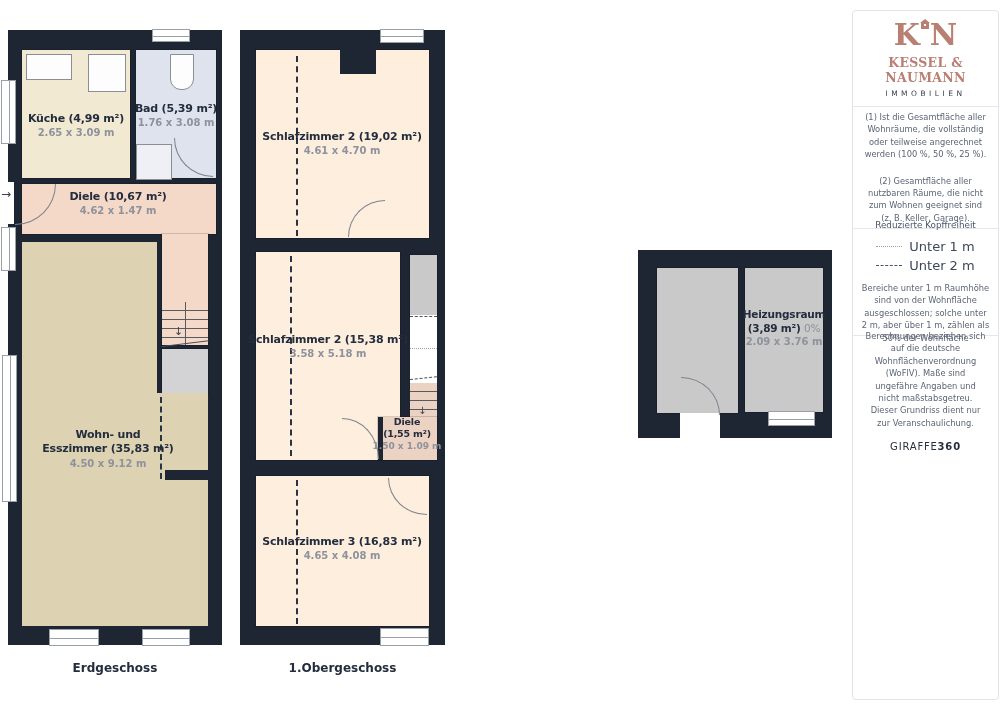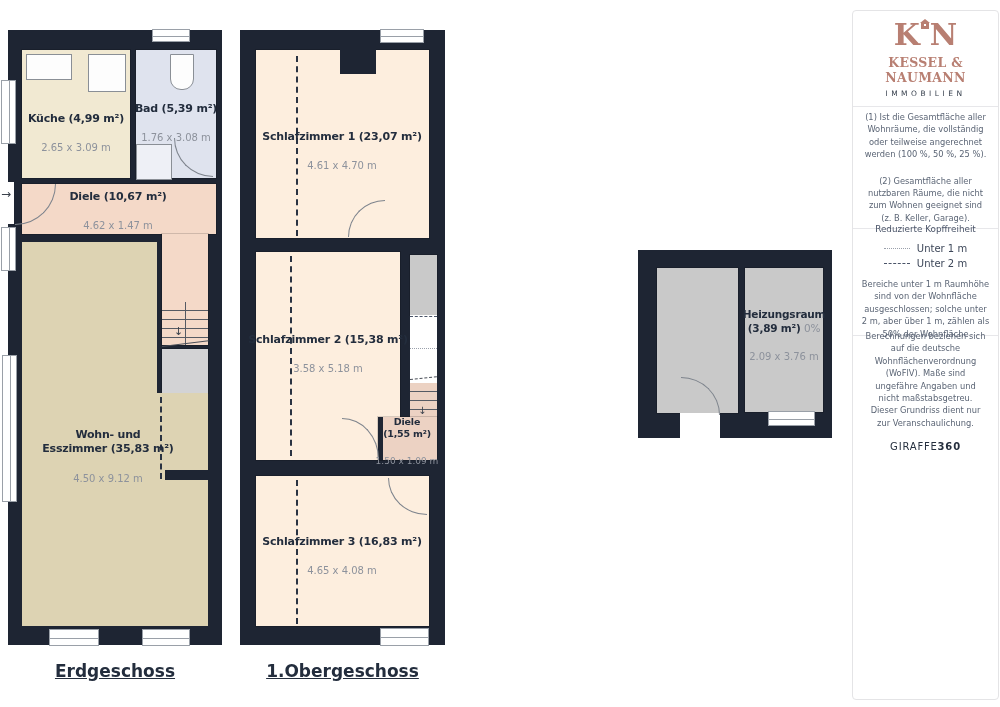--- a/index.html
+++ b/index.html
@@ -4,23 +4,23 @@
 <style>
   html,body{margin:0;padding:0;background:#fff;}
   .canvas{position:relative;width:1000px;height:707px;background:#ffffff;overflow:hidden;
           font-family:"DejaVu Sans","Liberation Sans",sans-serif;}
   .r{position:absolute;box-sizing:border-box;}
   .plan{position:absolute;background:#1e2533;}
   .room{position:absolute;box-sizing:border-box;outline:1px solid rgba(0,0,0,0.15);}
   .lbl{position:absolute;text-align:center;color:#232d3d;font-weight:700;font-size:11px;
        line-height:1.3;letter-spacing:-0.2px;z-index:6;}
   .nw{white-space:nowrap;}
-  .dims{color:#8d929c;font-weight:400;font-size:10px;letter-spacing:0;margin-top:15px;}
+  .dims{color:#8d929c;font-weight:700;font-size:10px;letter-spacing:0;margin-top:0;}
   .pct{color:#8d929c;font-weight:400;}
-  .floorname{position:absolute;text-align:center;font-size:17px;font-weight:700;color:#232d3d;text-decoration:underline;}
+  .floorname{position:absolute;text-align:center;font-size:12px;font-weight:700;color:#232d3d;}
   .win{position:absolute;background:#fff;border:1px solid #9aa0a8;z-index:4;}
   .win-h:after{content:"";position:absolute;left:0;right:0;top:50%;border-top:1px solid #9aa0a8;}
   .win-v:after{content:"";position:absolute;top:0;bottom:0;left:50%;border-left:1px solid #9aa0a8;}
   .gap{position:absolute;background:#fff;z-index:3;}
   .arc{position:absolute;z-index:5;}
   .arc-br{border-right:1.4px solid #7d838c;border-bottom:1.4px solid #7d838c;border-bottom-right-radius:100%;}
   .arc-bl{border-left:1.4px solid #7d838c;border-bottom:1.4px solid #7d838c;border-bottom-left-radius:100%;}
   .arc-tr{border-top:1.4px solid #7d838c;border-right:1.4px solid #7d838c;border-top-right-radius:100%;}
   .arc-tl{border-top:1.4px solid #7d838c;border-left:1.4px solid #7d838c;border-top-left-radius:100%;}
   .dashline{position:absolute;border-left:2px dashed #2a3342;z-index:5;}
@@ -47,21 +47,21 @@
   .area-lbl{font-size:11.5px;font-weight:700;color:#232d3d;}
   .area-lbl sup{font-size:6.5px;}
   .area-val{font-size:10px;color:#6b7280;margin:5px 0 14px 0;}
   .note{font-size:8.3px;line-height:1.5;color:#5b6575;padding:0 11px;}
   .note + .note{margin-top:14px;}
   .kopf-title{font-size:8.8px;color:#4a5468;margin-bottom:7px;}
   .legend-row{display:flex;align-items:center;gap:7px;margin:2px 0;}
   .ls{width:26px;height:0;}
   .ls-dot{border-top:1.6px dotted #9aa0ab;}
   .ls-dash{border-top:1.6px dashed #4a5468;}
-  .legend-txt{font-size:10px;color:#3d4759;}
+  .legend-txt{font-size:13px;color:#3d4759;}
   .kopf-note{font-size:8.3px;line-height:1.5;color:#5b6575;padding:0 8px;margin-top:7px;}
   .credit{margin-top:12px;font-size:10px;color:#252f3e;letter-spacing:0.8px;}
   .credit b{font-weight:700;text-align:right;}
 </style>
 </head>
 <body>
 
 <div class="canvas">
 
   <div class="plan" style="left:8px;top:30px;width:214px;height:615px;">
@@ -143,21 +143,21 @@
     <div class="room" style="left:138px;top:387px;width:59px;height:43px;background:#ecd2c3;border-left:5px solid #1e2533;z-index:4;"></div>
     <div class="arc arc-tr" style="left:102px;top:388px;width:36px;height:40px;"></div>
     <div class="room" style="left:16px;top:446px;width:173px;height:150px;background:#fdeede;"></div>
     <div class="arc arc-bl" style="left:148px;top:448px;width:38px;height:36px;"></div>
     <div class="dashline" style="left:56px;top:450px;height:144px;"></div>
 
     <div class="win win-h" style="left:140px;top:-1px;width:42px;height:12px;"></div>
     <div class="win win-h" style="left:140px;top:598px;width:47px;height:16px;"></div>
 
     <div class="lbl nw" style="left:2px;top:100px;width:200px;">
-      <span>Schlafzimmer 1 (23,07 m²)</span>
+      <span>Schlafzimmer 2 (19,02 m²)</span>
       <div class="dims">4.61 x 4.70 m</div>
     </div>
     <div class="lbl nw" style="left:-12px;top:303px;width:200px;">
       <span>Schlafzimmer 2 (15,38 m²)</span>
       <div class="dims">3.58 x 5.18 m</div>
     </div>
     <div class="lbl nw" style="left:132px;top:386px;width:70px;font-size:9.5px;z-index:7;">
       <span style="display:block;">Diele</span>
       <span style="display:block;">(1,55 m²)</span>
       <div class="dims" style="font-size:9px;">1.50 x 1.09 m</div>

